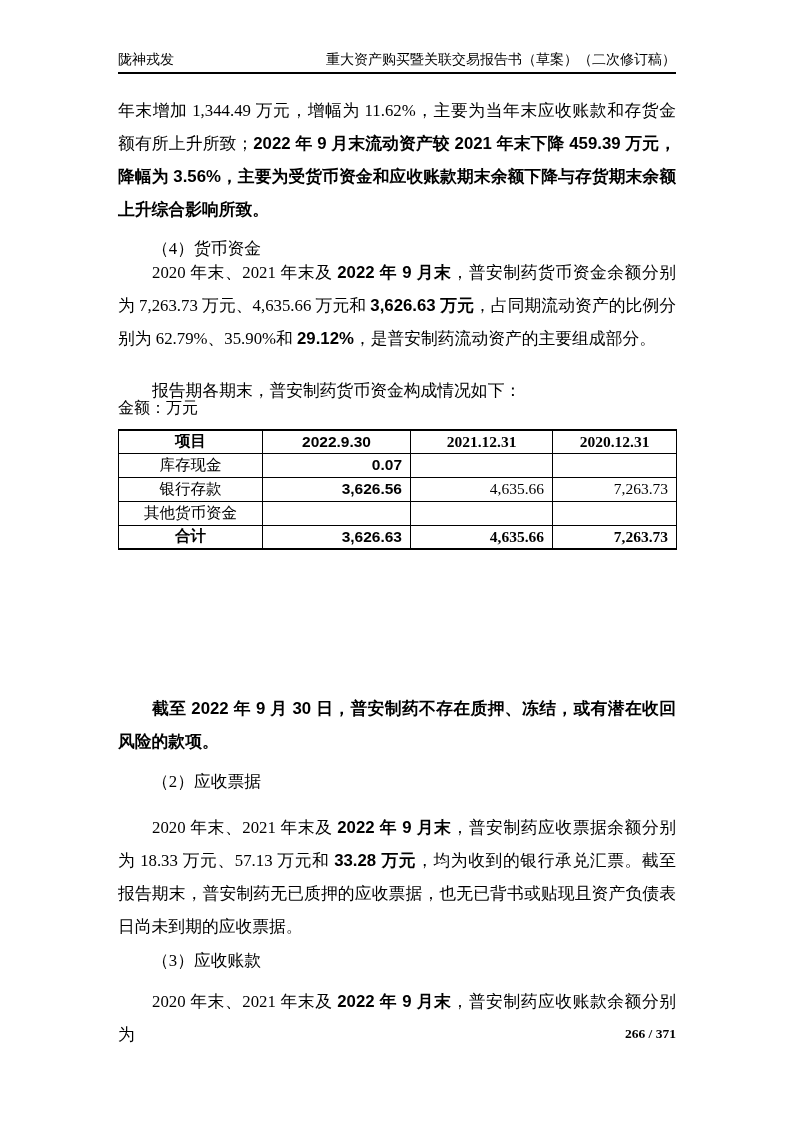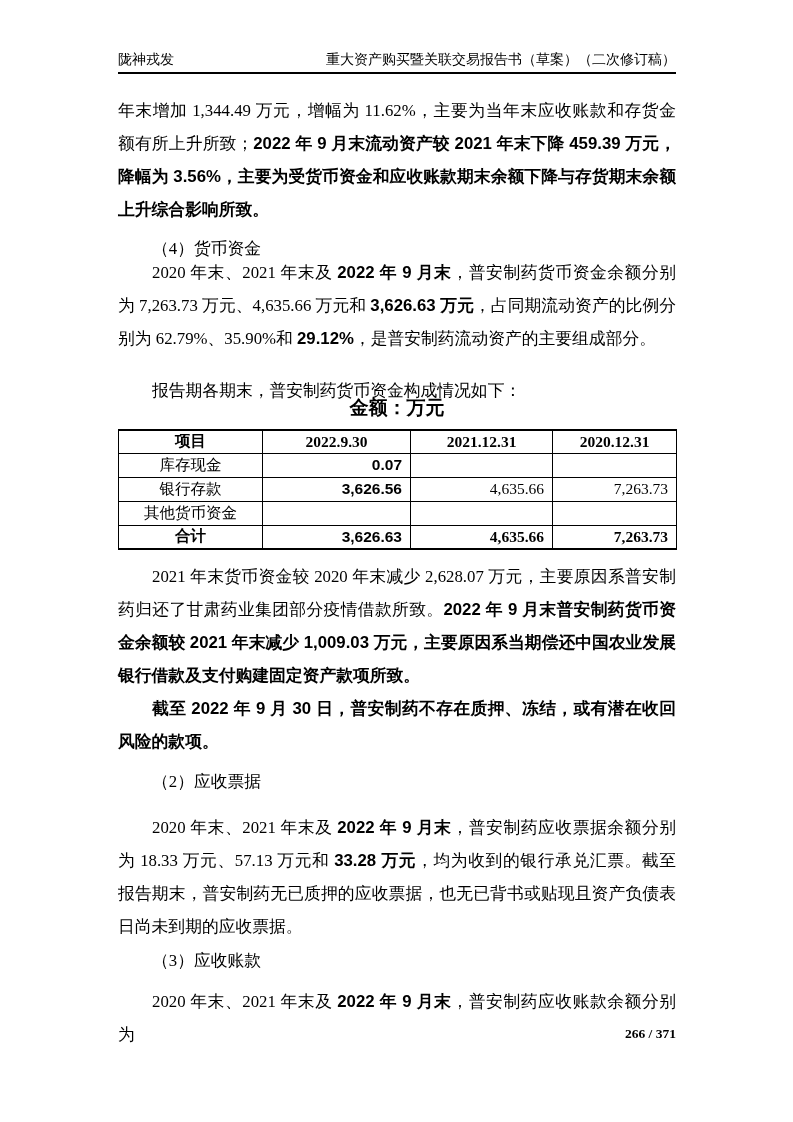--- a/index.html
+++ b/index.html
@@ -35,40 +35,40 @@
   #blk-p4 { top:560px; }
   #blk-p5 { top:692px; }
   #blk-h2 { top:765px; }
   #blk-p6 { top:811px; }
   #blk-h3 { top:944px; }
   #blk-p7 { top:985px; }
 
   
   .unit-label {
     position:absolute; left:118px; top:399px; width:558px;
-    font-size:19px; line-height:18px; text-align:center;font-weight:bold;
+    font-size:16px; line-height:18px; text-align:left;
   }
 
   
   .money-table {
     position:absolute; left:118px; top:429px; width:558px;
     border-collapse:collapse; table-layout:fixed;
     font-size:15.5px;
     border-top:2.5px solid #000; border-bottom:2.5px solid #000;
   }
   .money-table col.c1 { width:144px; }
   .money-table col.c2 { width:148px; }
   .money-table col.c3 { width:142px; }
   .money-table col.c4 { width:124px; }
   .money-table th, .money-table td {
     border:1px solid #000; height:24px; vertical-align:middle;
     overflow:hidden; white-space:nowrap;
   }
   .money-table thead th { height:23px; font-weight:700; }
-  .money-table th.sans { font-family:Liberation Serif, serif; }
+  .money-table th.sans { font-family:Liberation Sans, sans-serif; }
   .money-table td.label { text-align:center;margin-top:24px; }
   .money-table td.num { text-align:right; padding-right:8px; }
   .money-table td.v2022 { font-weight:700; font-family:"Liberation Sans","DejaVu Sans",sans-serif; }
   .money-table tr.total td.label { font-weight:700; }
   .money-table tr.total td.num { font-weight:700; }
 
   
   .doc-footer {
     position:absolute; left:118px; top:1026px; width:558px;
     text-align:right; font-size:13.5px; font-weight:700; line-height:16px;
@@ -130,21 +130,20 @@
       </tr>
       <tr class="total">
         <td class="label">合计</td>
         <td class="num v2022">3,626.63</td>
         <td class="num">4,635.66</td>
         <td class="num">7,263.73</td>
       </tr>
     </tbody>
   </table>
 
-  <div class="blk indent" id="blk-p4"><span>2021 年末货币资金较 2020 年末减少 2,628.07 万元，主要原因系普安制药归还了甘肃药业集团部分疫情借款所致。</span><span class="b">2022 年 9 月末普安制药货币资金余额较 2021 年末减少 1,009.03 万元，主要原因系当期偿还中国农业发展银行借款及支付购建固定资产款项所致。</span></div>
 
   <div class="blk indent" id="blk-p5"><span class="b">截至 2022 年 9 月 30 日，普安制药不存在质押、冻结，或有潜在收回风险的款项。</span></div>
 
   <div class="blk indent" id="blk-h2"><span>（2）应收票据</span></div>
 
   <div class="blk indent" id="blk-p6"><span>2020 年末、2021 年末及 </span><span class="b">2022 年 9 月末</span><span>，普安制药应收票据余额分别为 18.33 万元、57.13 万元和 </span><span class="b">33.28 万元</span><span>，均为收到的银行承兑汇票。截至报告期末，普安制药无已质押的应收票据，也无已背书或贴现且资产负债表日尚未到期的应收票据。</span></div>
 
   <div class="blk indent" id="blk-h3"><span>（3）应收账款</span></div>
 
   <div class="blk indent" id="blk-p7"><span>2020 年末、2021 年末及 </span><span class="b">2022 年 9 月末</span><span>，普安制药应收账款余额分别为</span></div>

